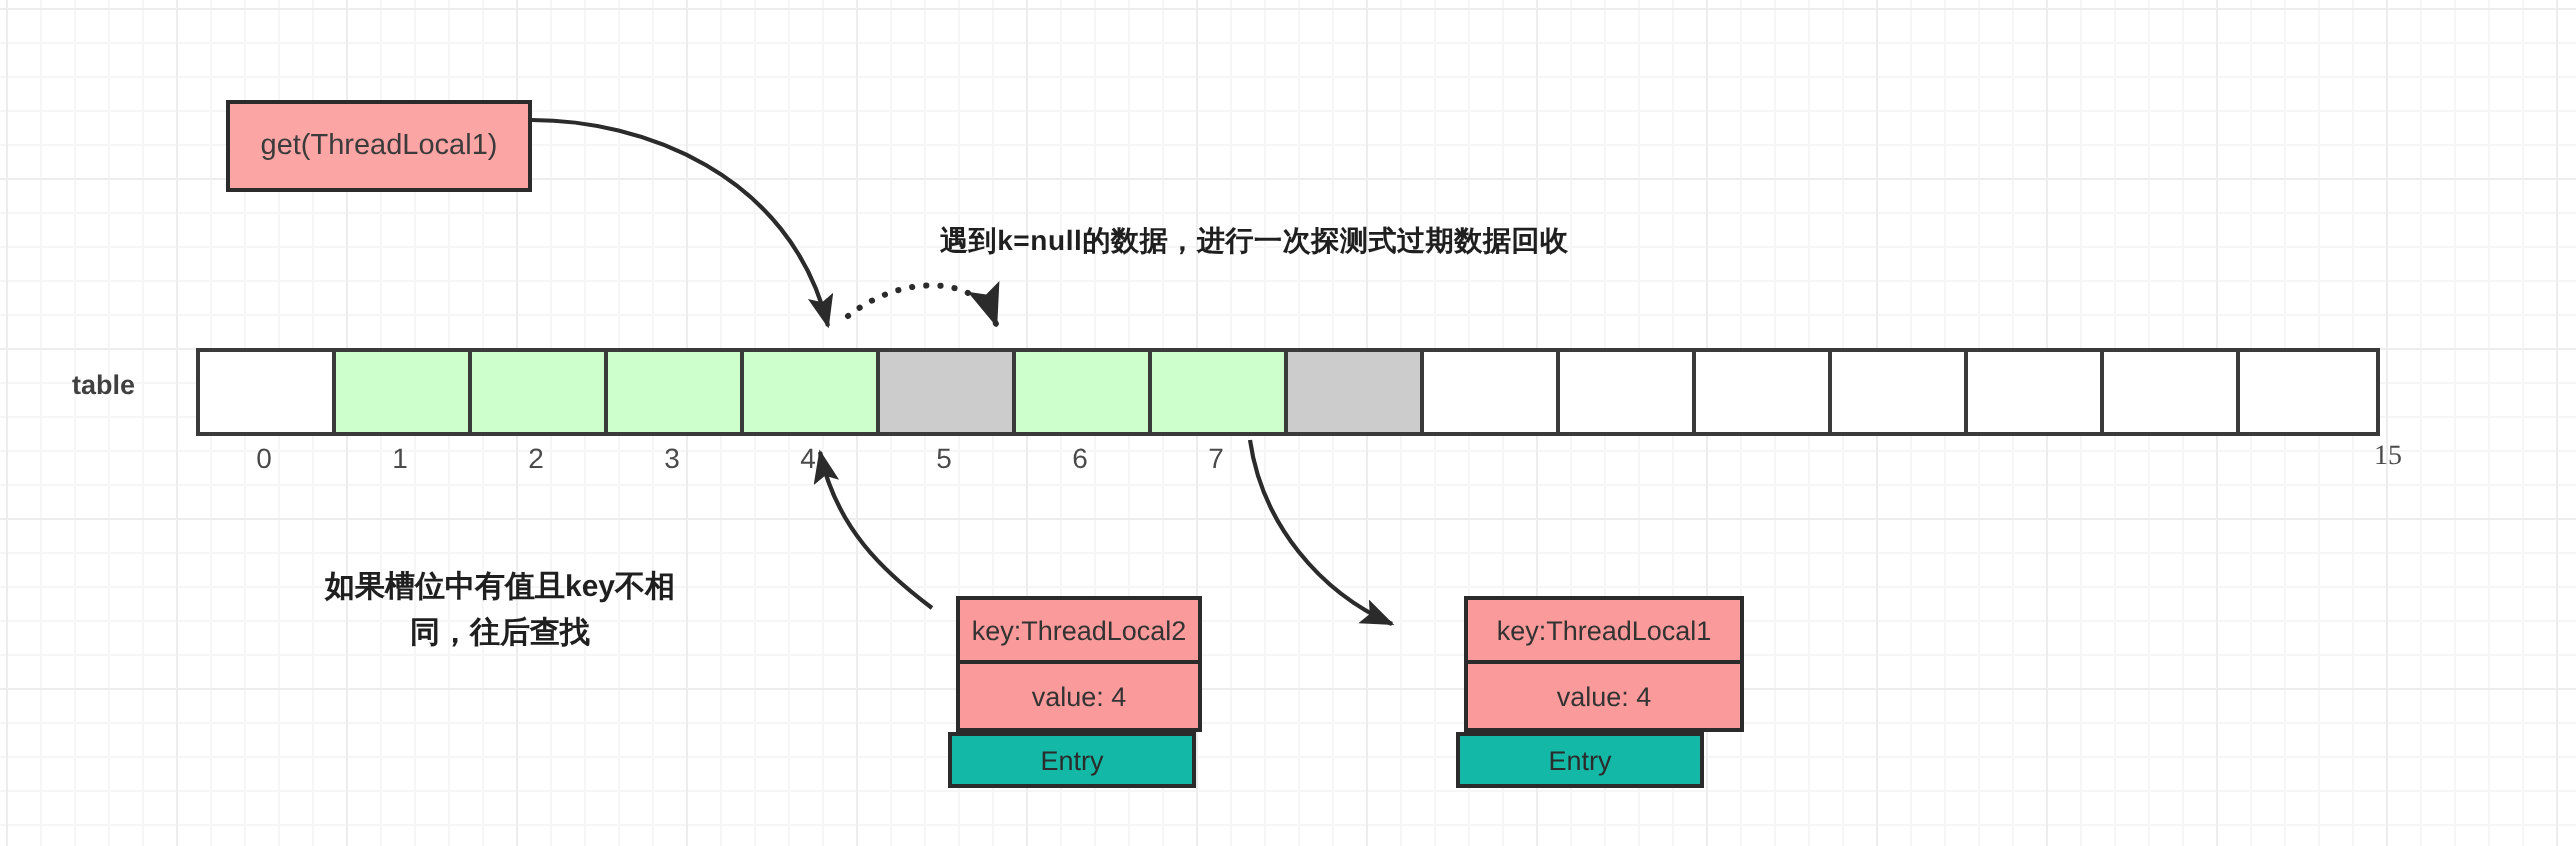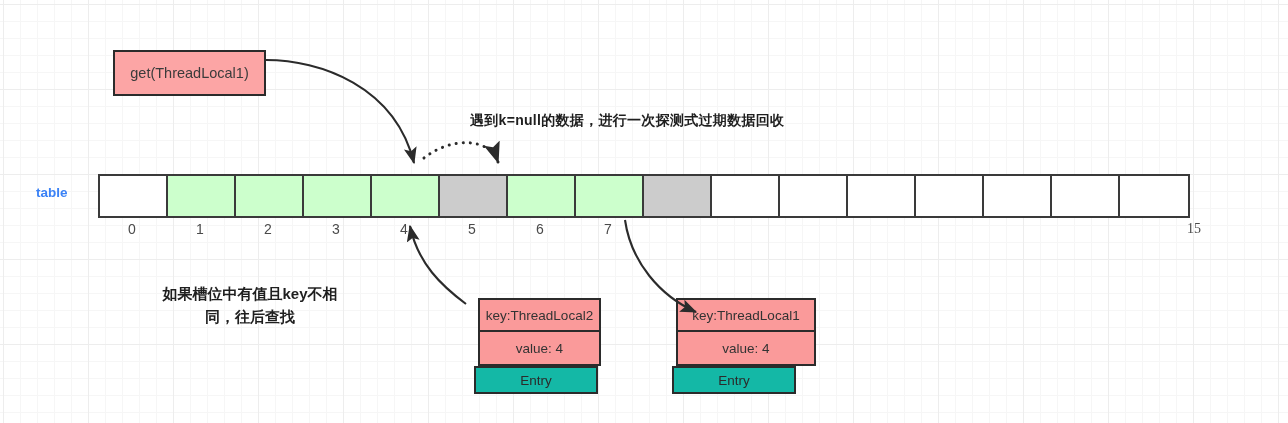--- a/index.html
+++ b/index.html
@@ -23,21 +23,21 @@
   
   .getbox{
     position:absolute;left:113px;top:50px;width:153px;height:46px;
     background:#fca5a5;border:2px solid #2b2b2b;
     display:flex;align-items:center;justify-content:center;
     font-size:14.5px;color:#3b3b3b;box-sizing:border-box;
   }
 
   
   .table-label{
-    position:absolute;left:36px;top:185px;font-size:13.5px;font-weight:bold;color:#3b82f6;
+    position:absolute;left:36px;top:185px;font-size:13.5px;font-weight:bold;color:#404040;
   }
   .table-row{
     position:absolute;left:98px;top:174px;height:44px;
     display:flex;box-sizing:border-box;
     border:2.5px solid #3a3a3a;
   }
   .cell{
     width:68px;height:100%;box-sizing:border-box;
     border-right:2.5px solid #3a3a3a;
   }
@@ -72,21 +72,21 @@
   .entry .val{height:34px;border-top:none;}
   .entry .tag{
     position:absolute;left:8px;top:68px;
     border:2px solid #2b2b2b;background:#14b8a6;
     display:flex;align-items:center;justify-content:center;
     font-size:13.5px;color:#2b2b2b;box-sizing:border-box;
     height:28px;
   }
   #entry-2{left:466px;top:298px;width:135px;}
   #entry-2 .tag{width:124px;}
-  #entry-1{left:664px;top:298px;width:152px;text-align:center;}
+  #entry-1{left:720px;top:298px;width:152px;text-align:center;}
   #entry-1 .tag{width:124px;}
 </style>
 </head>
 <body>
 
 <div id="stage">
 
   <div class="getbox">
     <span>get(ThreadLocal1)</span>
   </div>

